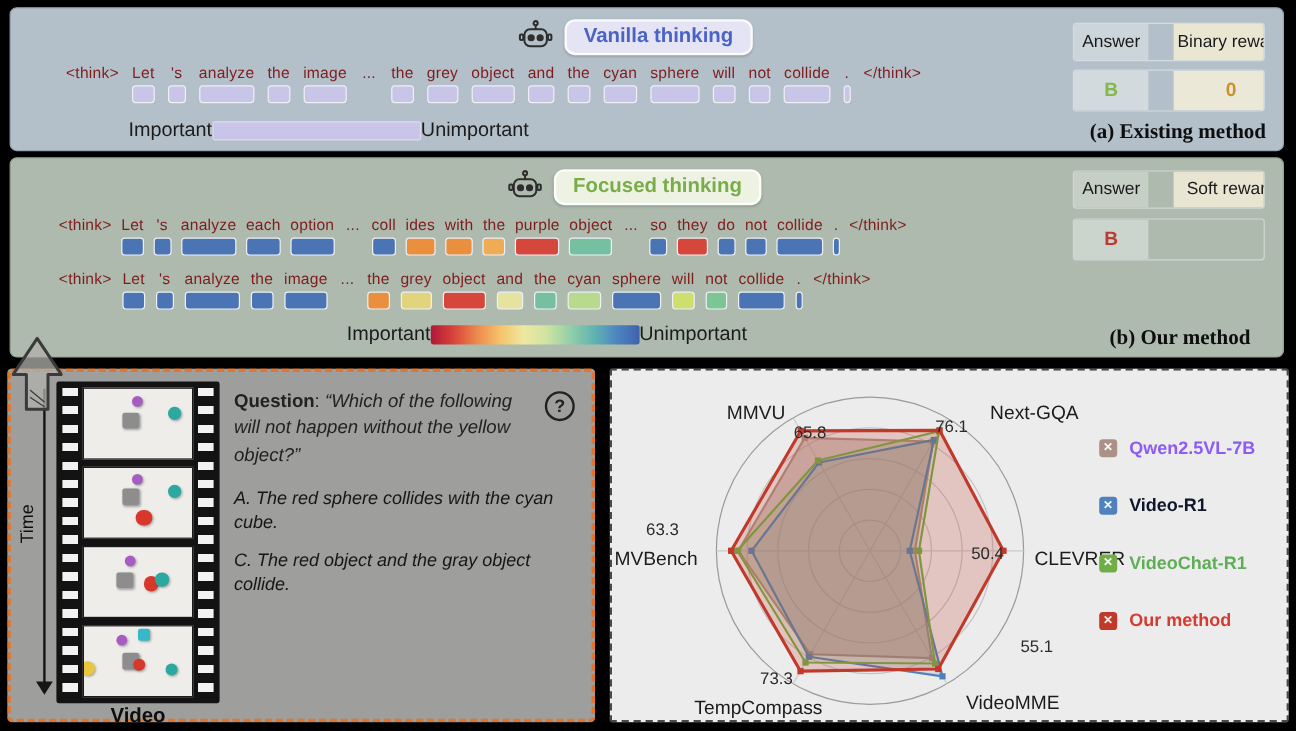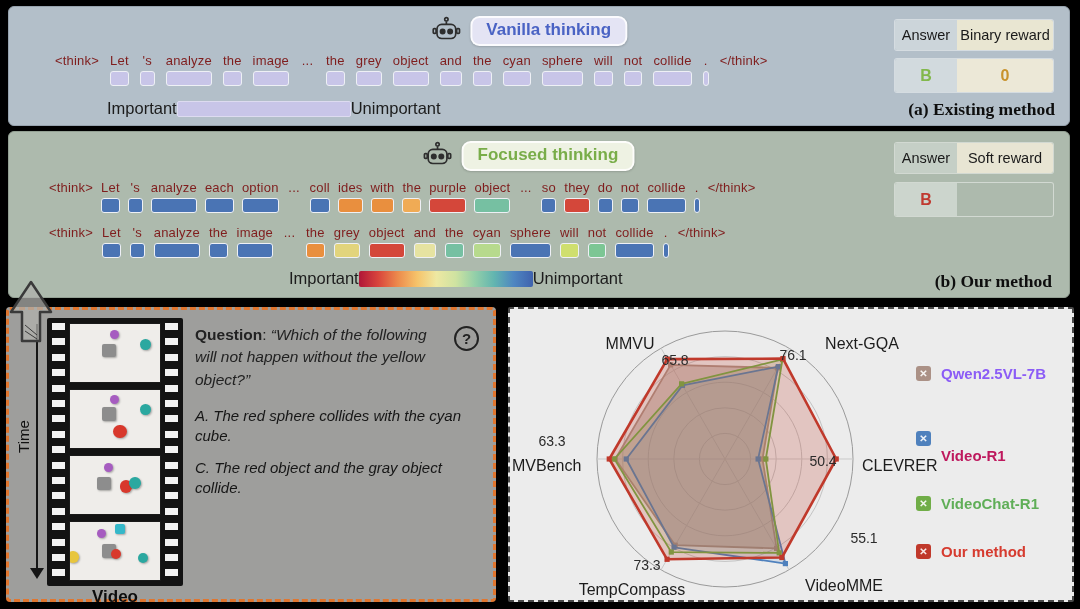--- a/index.html
+++ b/index.html
@@ -43,33 +43,33 @@
   .imp-b { top:137px; left:280px; }
   .imp-bar { width:174px; height:16px; border-radius:2px; }
   .bar-a { background:#c8c5e8; border:1px solid #dddbf0; }
   .bar-b { background:linear-gradient(to right,#b01638,#d9453c,#ec8a4c,#f6c36a,#eee8a2,#cfe3a1,#93cfa9,#62b5b0,#4e86c1,#3f62ae); }
 
   
   .rtable { position:absolute; right:16px; width:158px; display:flex; flex-direction:column; font-size:15px; }
   .rtable-a { top:13px; gap:9px; }
   .rtable-b { top:11px; gap:10px; }
   .rt-row { display:grid; grid-template-columns:62px 96px; border-radius:2px; overflow:hidden;
-            box-shadow:0 0 0 1px rgba(255,255,255,.45); }
+            box-shadow:0 0 0 1px rgba(255,255,255,.45);gap:21px; }
   .rt-cell { display:flex; align-items:center; justify-content:center; height:30px; }
   .rt-head .rt-cell { font-size:14.5px; color:#1a1a1a; }
   .rt-val  .rt-cell { height:33px; font-weight:700; font-size:16px; }
   .a-h1 { background:#ccd5da; } .a-h2 { background:#e9e6d2; }
   .a-v1 { background:#d2dade; } .a-v2 { background:#ece8d7; }
   .b-h1 { background:#c5cfc6; } .b-h2 { background:#e8e5d3; }
   .b-v1 { background:#ccd5cd; } .b-v2 { background:#eae7d6; }
 
   .caption { position:absolute; font-family:"Liberation Serif", serif; font-weight:700;
              font-size:17.5px; color:#0e0e0e; }
   .cap-a { right:14px; bottom:5px; }
-  .cap-b { right:17px; bottom:5px; }
+  .cap-b { right:27px; bottom:5px; }
   .cap-c { right:10px; bottom:7px; }
 
   
   .time-label { position:absolute; left:-2px; top:118px; transform:rotate(-90deg);
                 font-size:15px; color:#111; }
   .time-line  { position:absolute; left:27px; top:14px; height:248px; width:2px; background:#161616; }
   .time-head  { position:absolute; left:21px; top:258px; width:0; height:0;
                 border-left:7px solid transparent; border-right:7px solid transparent;
                 border-top:11px solid #161616; }
   .filmstrip { position:absolute; left:38px; top:8px; width:136px; height:268px; background:#131313; border-radius:2px; }
@@ -510,21 +510,21 @@
       <text x="122" y="286" text-anchor="middle" font-size="16" fill="#1c1c1c" font-family="Liberation Sans, sans-serif">TempCompass</text>
       <text x="2" y="162" text-anchor="start" font-size="16" fill="#1c1c1c" font-family="Liberation Sans, sans-serif">MVBench</text>
     </svg>
   <div class="radar-legend" id="radarLegend">
       <div class="lg-item">
         <span class="lg-sq" style="background: rgb(171, 145, 134);">✕</span>
         <span class="lg-label" style="color: #8b5cf6;">Qwen2.5VL-7B</span>
       </div>
       <div class="lg-item">
         <span class="lg-sq" style="background: rgb(79, 129, 189);">✕</span>
-        <span class="lg-label" style="color: #be185d; margin-top: 34px;">Video-R1</span>
+        <span class="lg-label" style="color: #0f172a;">Video-R1</span>
       </div>
       <div class="lg-item">
         <span class="lg-sq" style="background: rgb(112, 173, 71);">✕</span>
         <span class="lg-label" style="color: rgb(95, 174, 87);">VideoChat-R1</span>
       </div>
       <div class="lg-item">
         <span class="lg-sq" style="background: rgb(192, 57, 43);">✕</span>
         <span class="lg-label" style="color: rgb(214, 59, 47);">Our method</span>
       </div>
     </div>

